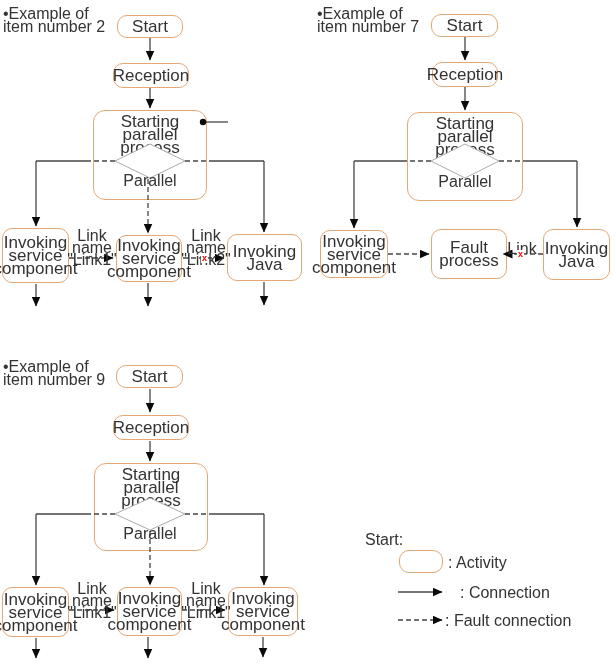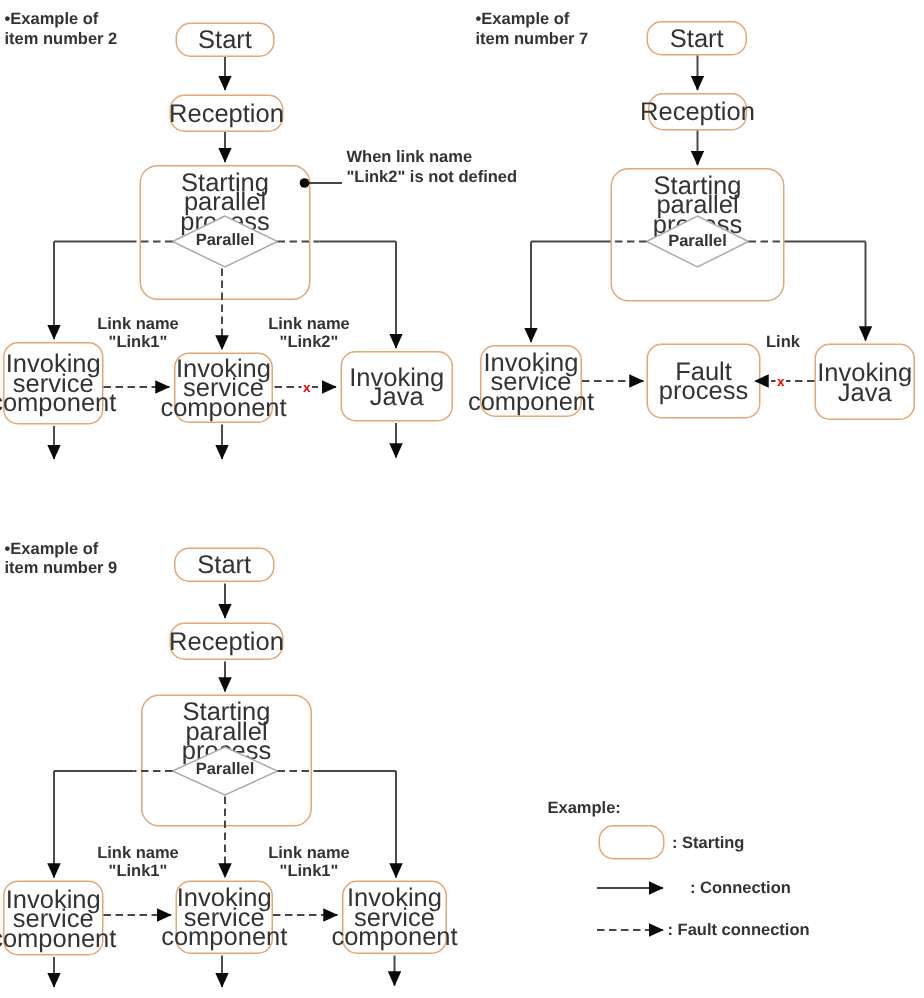--- a/index.html
+++ b/index.html
@@ -10,25 +10,24 @@
   .node{
     position:absolute;z-index:1;box-sizing:border-box;
     border:1.3px solid #e2a876;border-radius:10px;background:#fff;
     display:flex;align-items:center;justify-content:center;
     font-size:17px;line-height:13px;color:#333;text-align:center;
     white-space:pre-line;
   }
   .node--top{align-items:flex-start;padding-top:4px;border-radius:12px;}
 
   .label{
-    position:absolute;z-index:3;font-size:11px;line-height:13px;color:#333;
+    position:absolute;z-index:3;font-size:16px;line-height:13px;color:#333;
     white-space:pre-line;
-    font-weight:bold;
   }
-  .label--center{text-align:center;}
+  .label--center{text-align:center;margin-top:20px;}
 
   .xmark{
     position:absolute;z-index:3;color:#ff0000;background:#fff;
     font-size:9px;font-weight:bold;line-height:9px;padding:0 1px;
   }
 
   .wires{position:absolute;left:0;top:0;z-index:2;pointer-events:none;}
   .wires line{stroke:#464646;stroke-width:1.3;}
   .wires line.dash{stroke-dasharray:5 3;}
   .wires polygon.diamond{fill:#ffffff;stroke:#ababab;stroke-width:1;}
@@ -41,22 +40,20 @@
 
   <div class="label" style="left:3px;top:7px;width:110px">•Example of
 item number 2</div>
 
   <div class="node" style="left:117px;top:15px;width:66px;height:23px">Start</div>
   <div class="node" style="left:113px;top:63px;width:76px;height:25px">Reception</div>
   <div class="node node--top" style="left:93px;top:110px;width:114px;height:90px">Starting parallel
 process</div>
   <div class="label label--center" style="left:115px;top:154px;width:70px">Parallel</div>
 
-  <div class="label" style="left:231px;top:99px;width:150px">When link name
-"Link2" is not defined</div>
 
   <div class="label label--center" style="left:57px;top:210px;width:70px;line-height:12px">Link name
 "Link1"</div>
   <div class="label label--center" style="left:171px;top:210px;width:70px;line-height:12px">Link name
 "Link2"</div>
 
   <div class="node" style="left:2px;top:228px;width:67px;height:55px">Invoking
 service
 component</div>
   <div class="node" style="left:116px;top:235px;width:66px;height:47px">Invoking
@@ -105,23 +102,23 @@
   <div class="node" style="left:2px;top:587px;width:67px;height:50px">Invoking
 service
 component</div>
   <div class="node" style="left:117px;top:587px;width:65px;height:49px">Invoking
 service
 component</div>
   <div class="node" style="left:228px;top:587px;width:70px;height:49px">Invoking
 service
 component</div>
 
-  <div class="label" style="left:365px;top:533px">Example:</div>
+  <div class="label" style="left:365px;top:533px">Start:</div>
   <div class="node" style="left:399px;top:550px;width:44px;height:23px"></div>
-  <div class="label" style="left:448px;top:556px">: Starting</div>
+  <div class="label" style="left:448px;top:556px">: Activity</div>
   <div class="label" style="left:460px;top:586px">:  Connection</div>
   <div class="label" style="left:445px;top:614px">: Fault connection</div>
 
   <svg class="wires" width="616" height="665" viewBox="0 0 616 665">
     <defs>
       <marker id="ah" viewBox="0 0 10 9" refX="9.5" refY="4.5" markerWidth="10" markerHeight="9" markerUnits="userSpaceOnUse" orient="auto">
         <path d="M0,0 L10,4.5 L0,9 Z" fill="#0a0a0a"></path>
       </marker>
     </defs>
 

